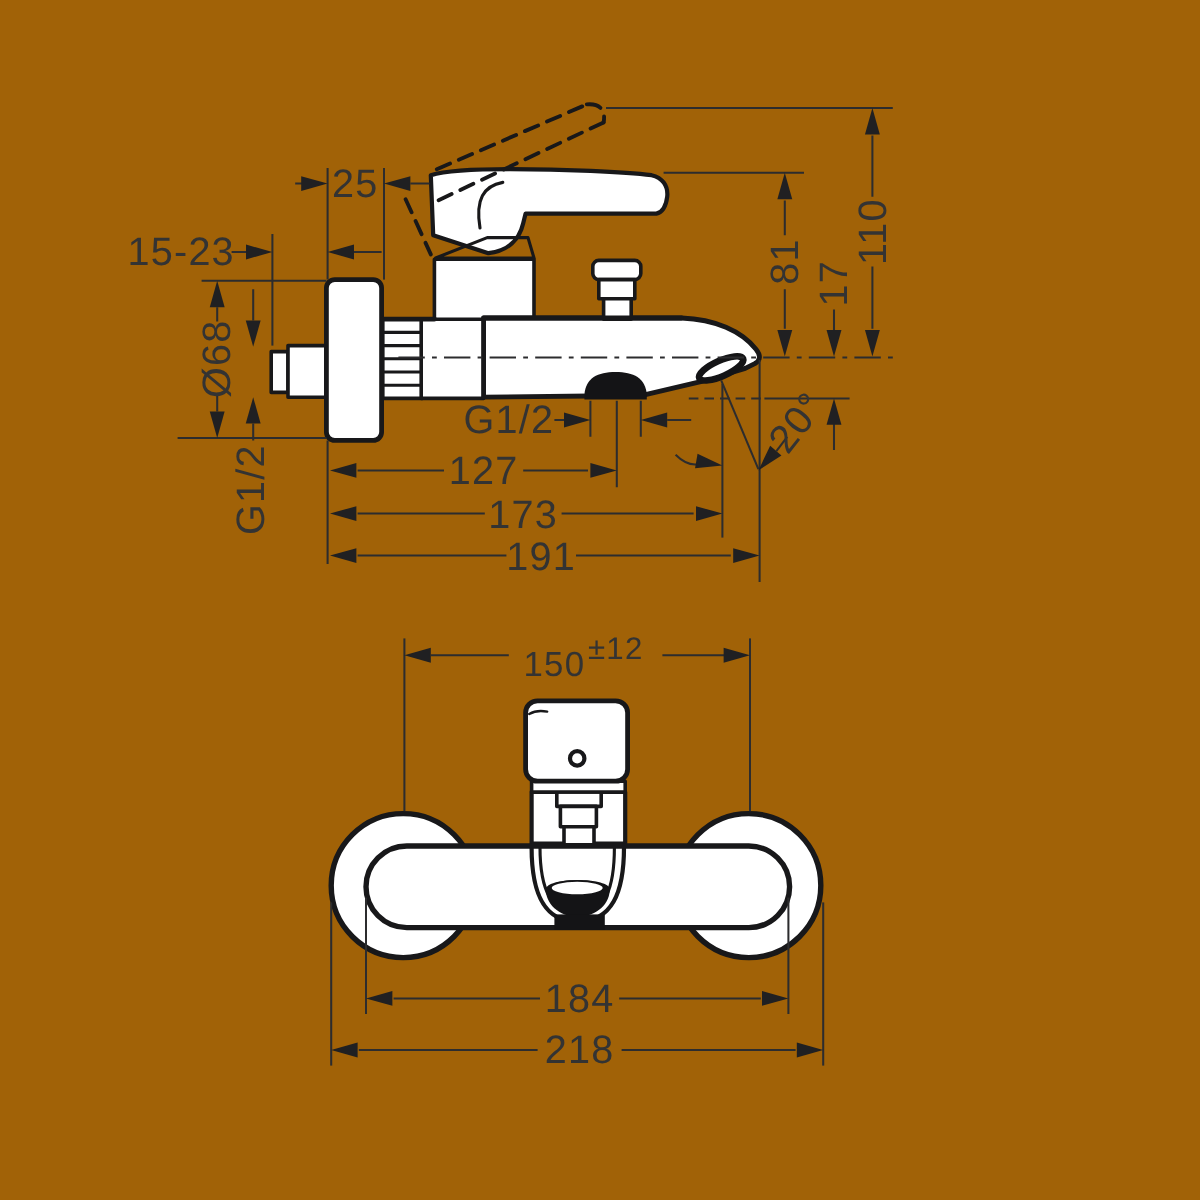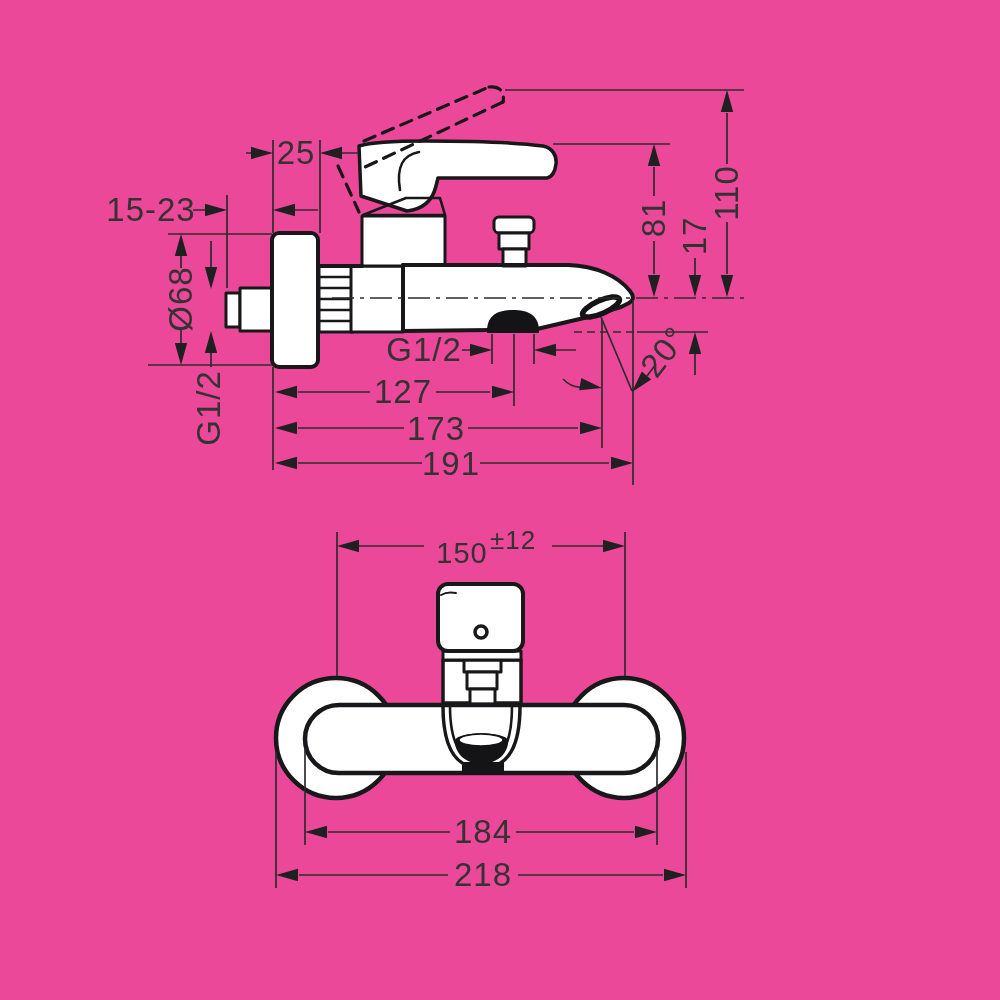--- a/index.html
+++ b/index.html
@@ -1,16 +1,16 @@
 <!DOCTYPE html>
 <html><head>
 <meta charset="utf-8">
 <style>
   html,body{margin:0;padding:0;background:#fff;}
-  .stage{width:1000px;height:1000px;background:#ec4899;position:relative;overflow:hidden;}
+  .stage{width:1000px;height:1000px;background:#a16207;position:relative;overflow:hidden;}
   svg{display:block;}
   
   .thk{stroke:#18181a;stroke-width:4;fill:#fff;stroke-linejoin:round;stroke-linecap:round;}
   .thk2{stroke:#18181a;stroke-width:3;fill:#fff;stroke-linejoin:round;stroke-linecap:round;}
   .thk3{stroke:#18181a;stroke-width:2.6;fill:none;stroke-linejoin:round;stroke-linecap:round;}
   .thk-nf{stroke:#18181a;stroke-width:4;fill:none;stroke-linejoin:round;stroke-linecap:round;}
   .dash{stroke:#18181a;stroke-width:3.2;fill:none;stroke-dasharray:12 8;stroke-linecap:round;}
   .blk{fill:#141416;stroke:none;}
   
   .ln{stroke:#2c2c2e;stroke-width:1.7;fill:none;}

